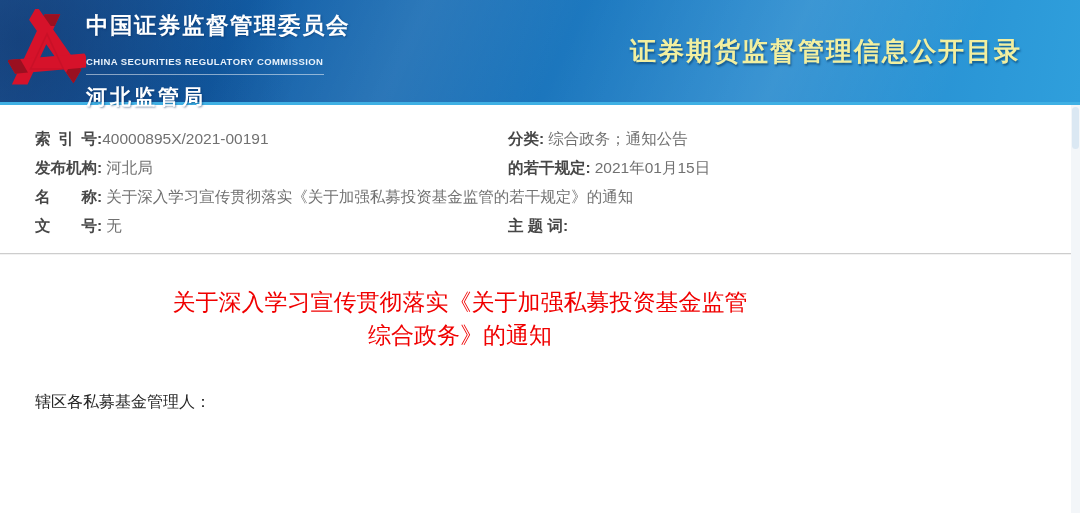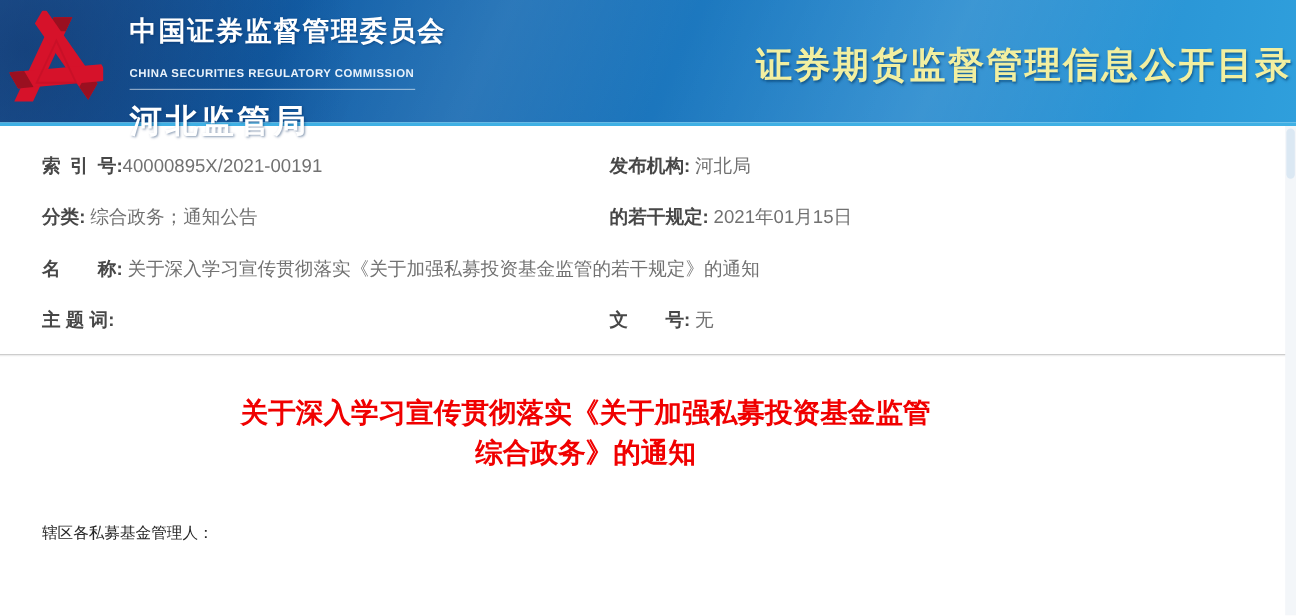--- a/index.html
+++ b/index.html
@@ -13,52 +13,52 @@
     position:relative;width:1080px;height:102px;
     background:
       radial-gradient(circle at 2% 40%, rgba(7,34,82,.45), rgba(7,34,82,0) 26%),
       linear-gradient(115deg, rgba(255,255,255,.10) 0%, rgba(255,255,255,0) 22%,
         rgba(255,255,255,.09) 38%, rgba(255,255,255,0) 52%,
         rgba(255,255,255,.11) 72%, rgba(255,255,255,0) 88%),
       linear-gradient(100deg,#0c4c96 0%, #1668b0 35%, #2285cb 68%, #2f9fdc 100%);
     border-bottom:3px solid #3fb0e4;
   }
   .logo{position:absolute;left:8px;top:9px;width:78px;height:84px;}
-  .org-block{position:absolute;left:108px;top:10px;color:#fff;}
+  .org-block{position:absolute;left:86px;top:10px;color:#fff;}
   .org-cn{font-size:22.5px;font-weight:bold;letter-spacing:1.5px;
     text-shadow:1px 1px 2px rgba(0,40,90,.45);}
   .org-en{font-size:9.5px;font-weight:bold;color:#e9f2fb;letter-spacing:.4px;margin-top:15px;}
   .org-divider{width:238px;height:1px;background:rgba(255,255,255,.5);margin:7px 0 8px;}
-  .bureau{font-size:27px;font-weight:bold;letter-spacing:3px;
+  .bureau{font-size:21px;font-weight:bold;letter-spacing:3px;
     text-shadow:1px 1px 2px rgba(0,40,90,.45);}
   .banner-title{
     position:absolute;top:34px;left:630px;
-    font-size:30px;font-weight:bold;letter-spacing:2px;color:#f2efa0;
+    font-size:26px;font-weight:bold;letter-spacing:2px;color:#f2efa0;
     text-shadow:1px 2px 2px rgba(0,55,100,.6);
   }
   
   .meta{
-    display:grid;grid-template-columns:473px 1fr;row-gap:23px;
+    display:grid;grid-template-columns:473px 1fr;row-gap:9px;
     padding:24px 20px 0 35px;font-size:15.5px;line-height:20px;
   }
   .meta .full{grid-column:1 / -1;}
   .m-label{font-weight:bold;color:#474747;}
   .jl{display:inline-block;width:62px;text-align:justify;text-align-last:justify;}
   .m-colon{font-weight:bold;color:#474747;}
   .m-value{color:#717171;margin-left:4px;}
   .section-divider{
     margin-top:17px;height:0;border-top:1px solid #cdcdcd;
     box-shadow:0 1px 0 rgba(0,0,0,.05);
   }
   
   .doc-title{
     margin-top:32px;width:920px;text-align:center;
-    color:#f00000;font-weight:bold;font-size:23px;line-height:33px;margin-left:28px;
+    color:#f00000;font-weight:normal;font-size:23px;line-height:33px;
   }
-  .doc-body{margin:35px 35px 0 35px;font-size:13px;line-height:30.5px;color:#262626;}
+  .doc-body{margin:35px 35px 0 35px;font-size:16px;line-height:30.5px;color:#262626;}
   .doc-body .para{text-indent:2em;}
   
   .scrollbar{
     position:absolute;top:105px;right:0;bottom:0;width:9px;background:#f3f6f9;
   }
   .scrollbar-thumb{
     position:absolute;top:2px;left:1px;width:7px;height:42px;
     background:#dbe8f3;border-radius:4px;
   }
 </style>
@@ -92,39 +92,39 @@
     <div class="bureau">河北监管局</div>
   </div>
   <div class="banner-title">证券期货监督管理信息公开目录</div>
 </div>
 
 <div class="meta">
   <div>
     <span class="m-label jl">索引号</span><span class="m-colon">:</span><span class="m-value" style="margin-left:0;">40000895X/2021-00191</span>
   </div>
   <div>
-    <span class="m-label jl">发布机构</span><span class="m-colon">:</span><span class="m-value">河北局</span>
+    <span class="m-label">分类:</span><span class="m-value">综合政务；通知公告</span>
   </div>
 
   <div>
-    <span class="m-label">分类:</span><span class="m-value">综合政务；通知公告</span>
+    <span class="m-label jl">发布机构</span><span class="m-colon">:</span><span class="m-value">河北局</span>
   </div>
   <div>
     <span class="m-label">的若干规定:</span><span class="m-value">2021年01月15日</span>
   </div>
 
   <div class="full">
     <span class="m-label jl">名称</span><span class="m-colon">:</span><span class="m-value">关于深入学习宣传贯彻落实《关于加强私募投资基金监管的若干规定》的通知</span>
   </div>
 
   <div>
-    <span class="m-label">主 题 词:</span><span class="m-value"></span>
+    <span class="m-label jl">文号</span><span class="m-colon">:</span><span class="m-value">无</span>
   </div>
   <div>
-    <span class="m-label jl">文号</span><span class="m-colon">:</span><span class="m-value">无</span>
+    <span class="m-label">主 题 词:</span><span class="m-value"></span>
   </div>
 </div>
 
 <div class="section-divider"></div>
 
 <div class="doc-title">
   <div>关于深入学习宣传贯彻落实《关于加强私募投资基金监管</div>
   <div>综合政务》的通知</div>
 </div>
 

